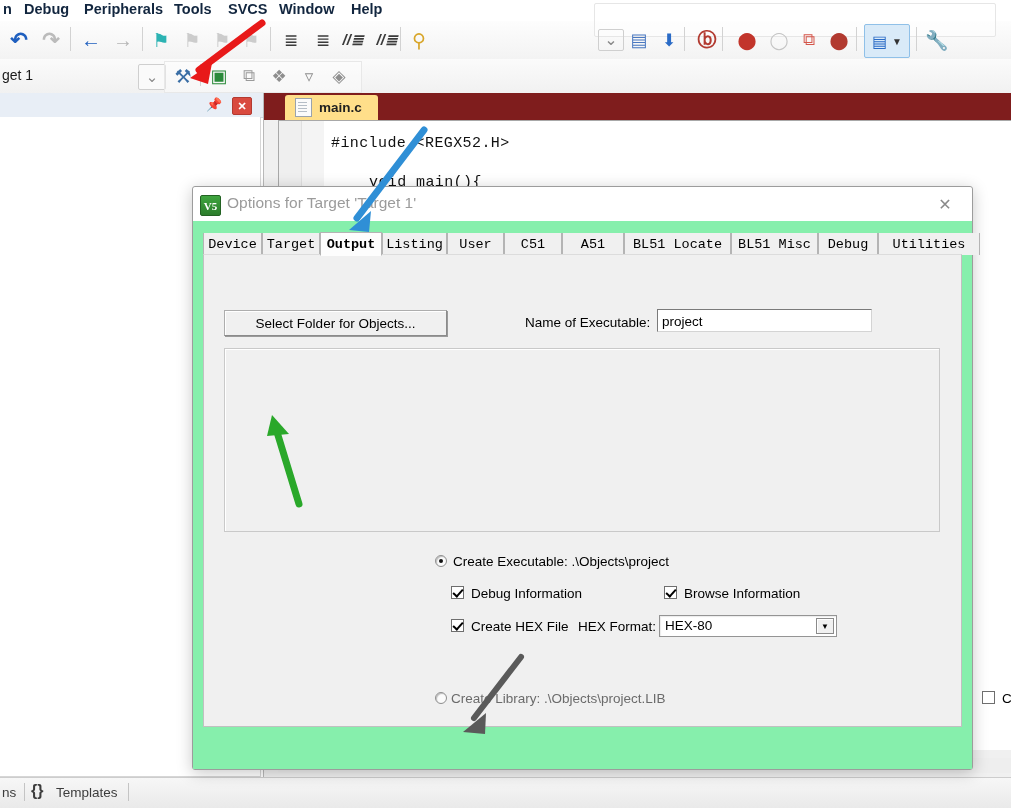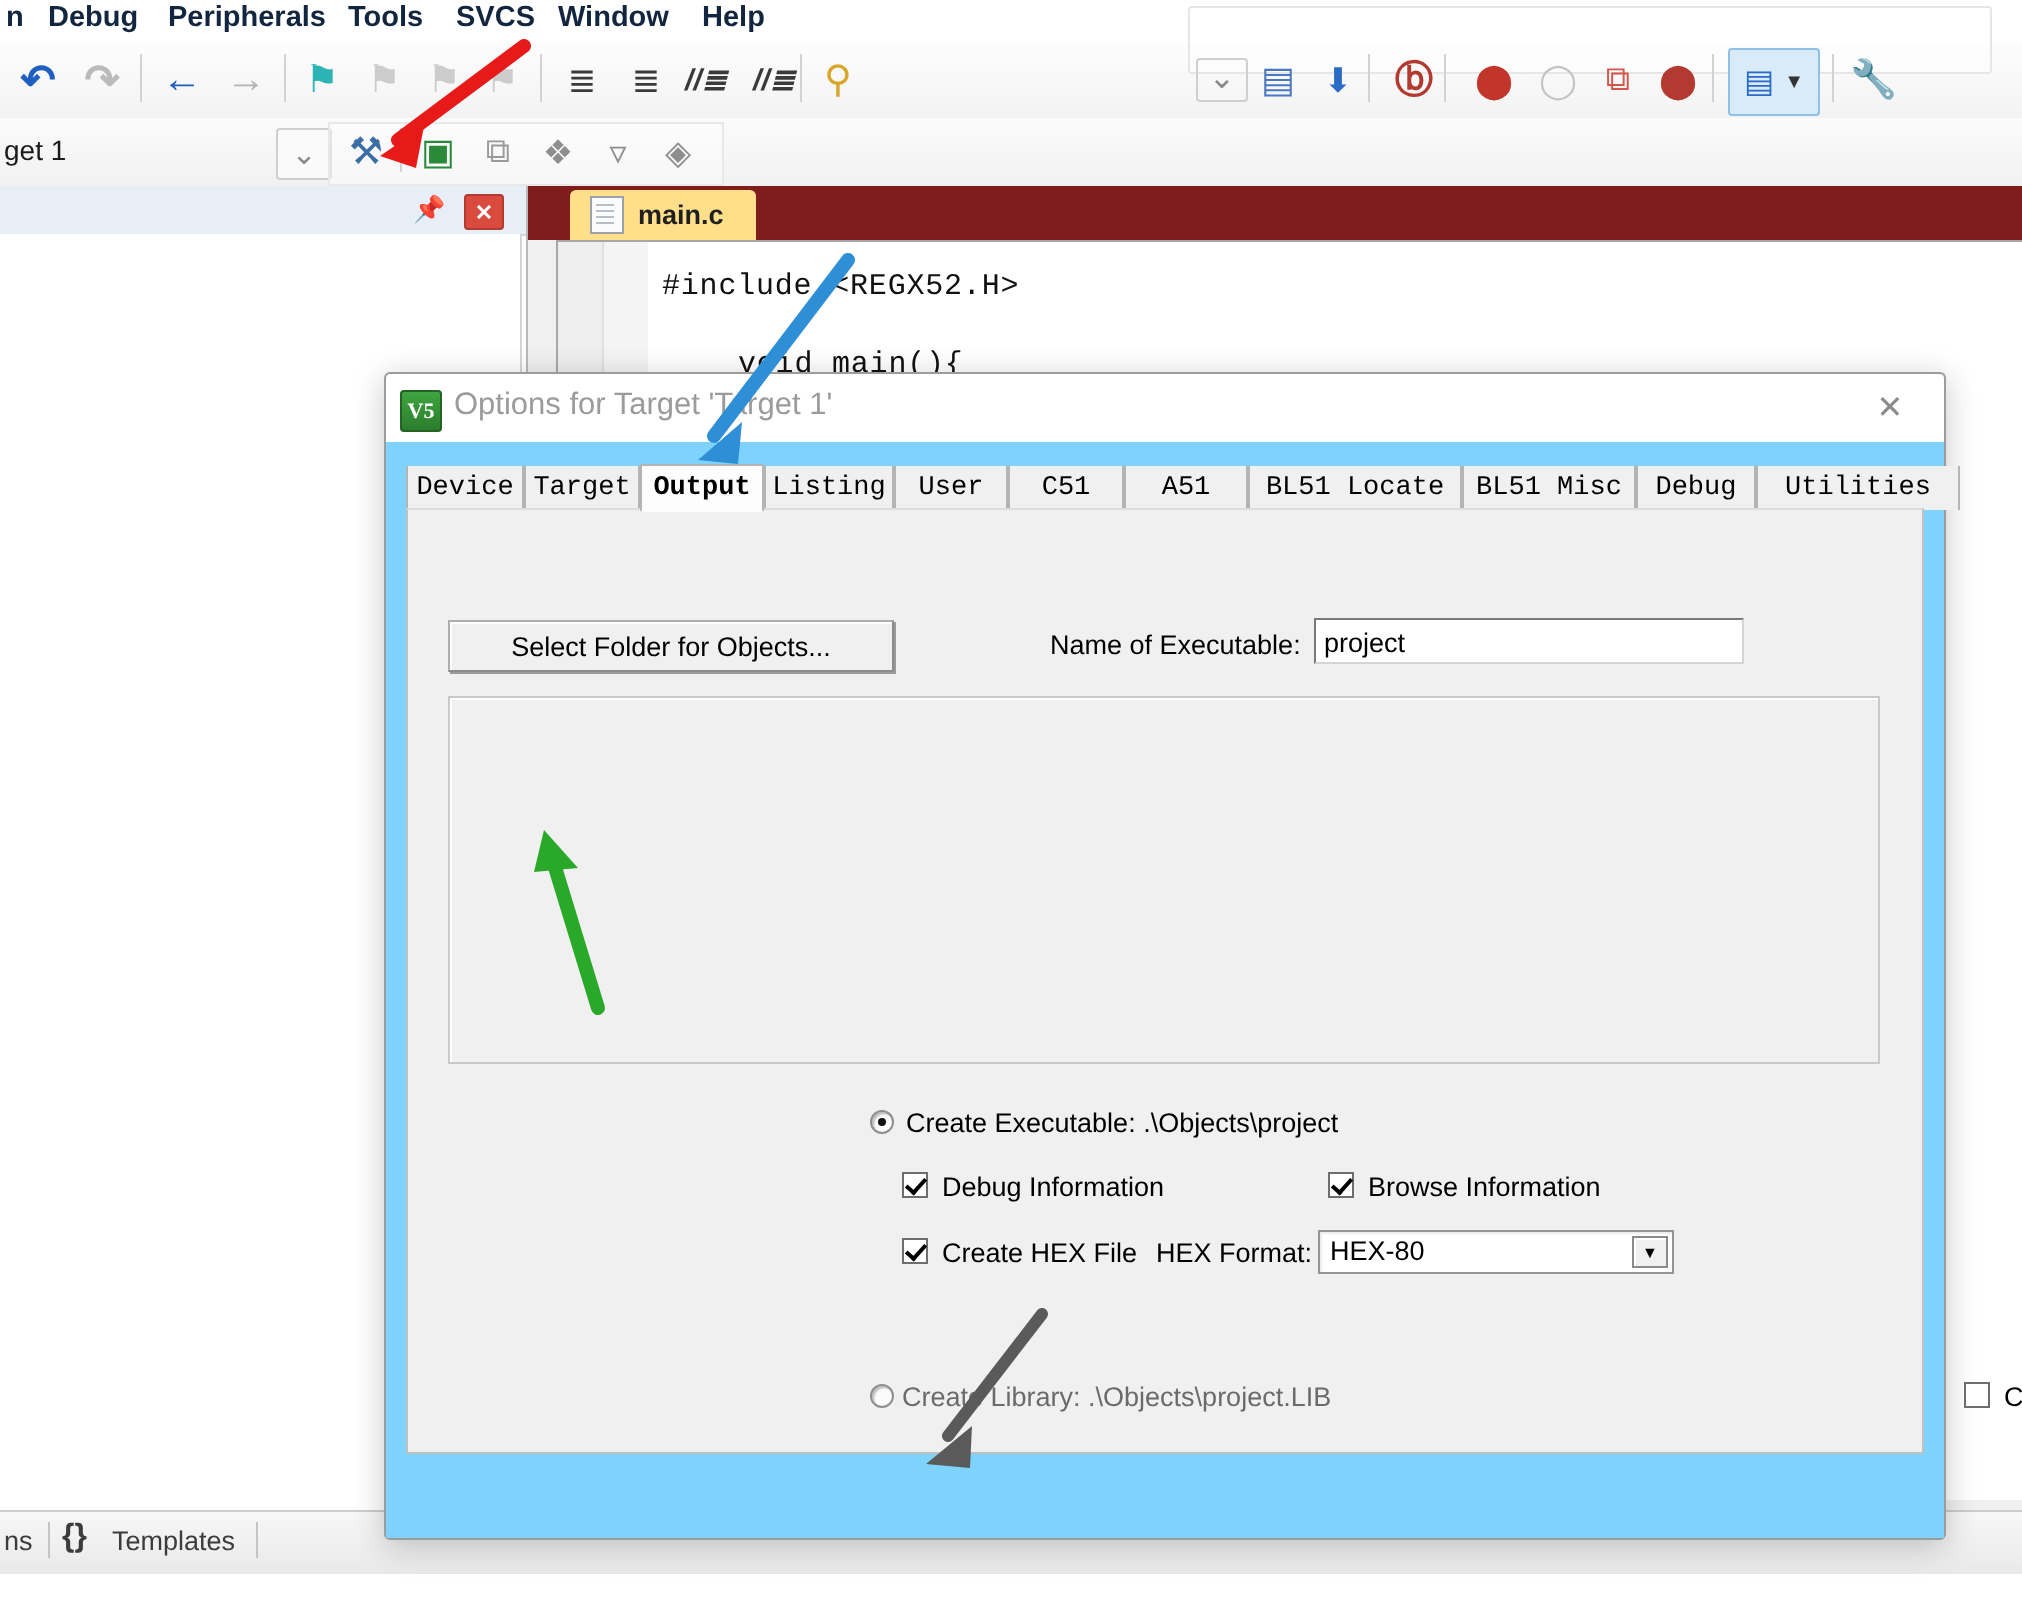--- a/index.html
+++ b/index.html
@@ -147,21 +147,21 @@
     position: absolute; left: 14px; bottom: 4px; width: 733px; height: 15px;
     background: #eeeeee;
   }
   .hscroll-thumb {
     position: absolute; left: 90px; bottom: 8px; width: 440px; height: 7px;
     background: #8f8f8f; border-radius: 1px;
   }
 
   
   .statusbar {
-    position: absolute; left: 0; top: 755px; width: 1011px; height: 31px;
+    position: absolute; left: 0; top: 777px; width: 1011px; height: 31px;
     background: linear-gradient(#f7f7f7, #e9e9e9);
     border-top: 1px solid #cdcdcd;
   }
   .sb-text {
     position: absolute; top: 7px; font-size: 13.5px; color: #3c3c3c;
   }
   .sb-sep {
     position: absolute; top: 5px; width: 1px; height: 18px; background: #c4c4c4;
   }
   .watermark {
@@ -198,21 +198,21 @@
     font-size: 15.5px; color: #9b9b9b;
     white-space: nowrap;
   }
   .dlg-close {
     position: absolute; right: 10px; top: 6px; width: 34px; height: 22px;
     display:flex; align-items:center; justify-content:center;
     color:#8a8a8a; font-size: 16px;
   }
   .dlg-body {
     position: absolute; left: 0; top: 34px; width: 779px; height: 548px;
-    background: #7dd3fc;
+    background: #86efac;
   }
 
   
   .tabrow {
     position: absolute; left: 10px; top: 12px; width: 759px; height: 22px;
   }
   .dtab {
     position: absolute; top: 0; height: 22px;
     font-family: "Liberation Mono", "DejaVu Sans Mono", monospace;
     font-size: 13.5px; color: #000;

